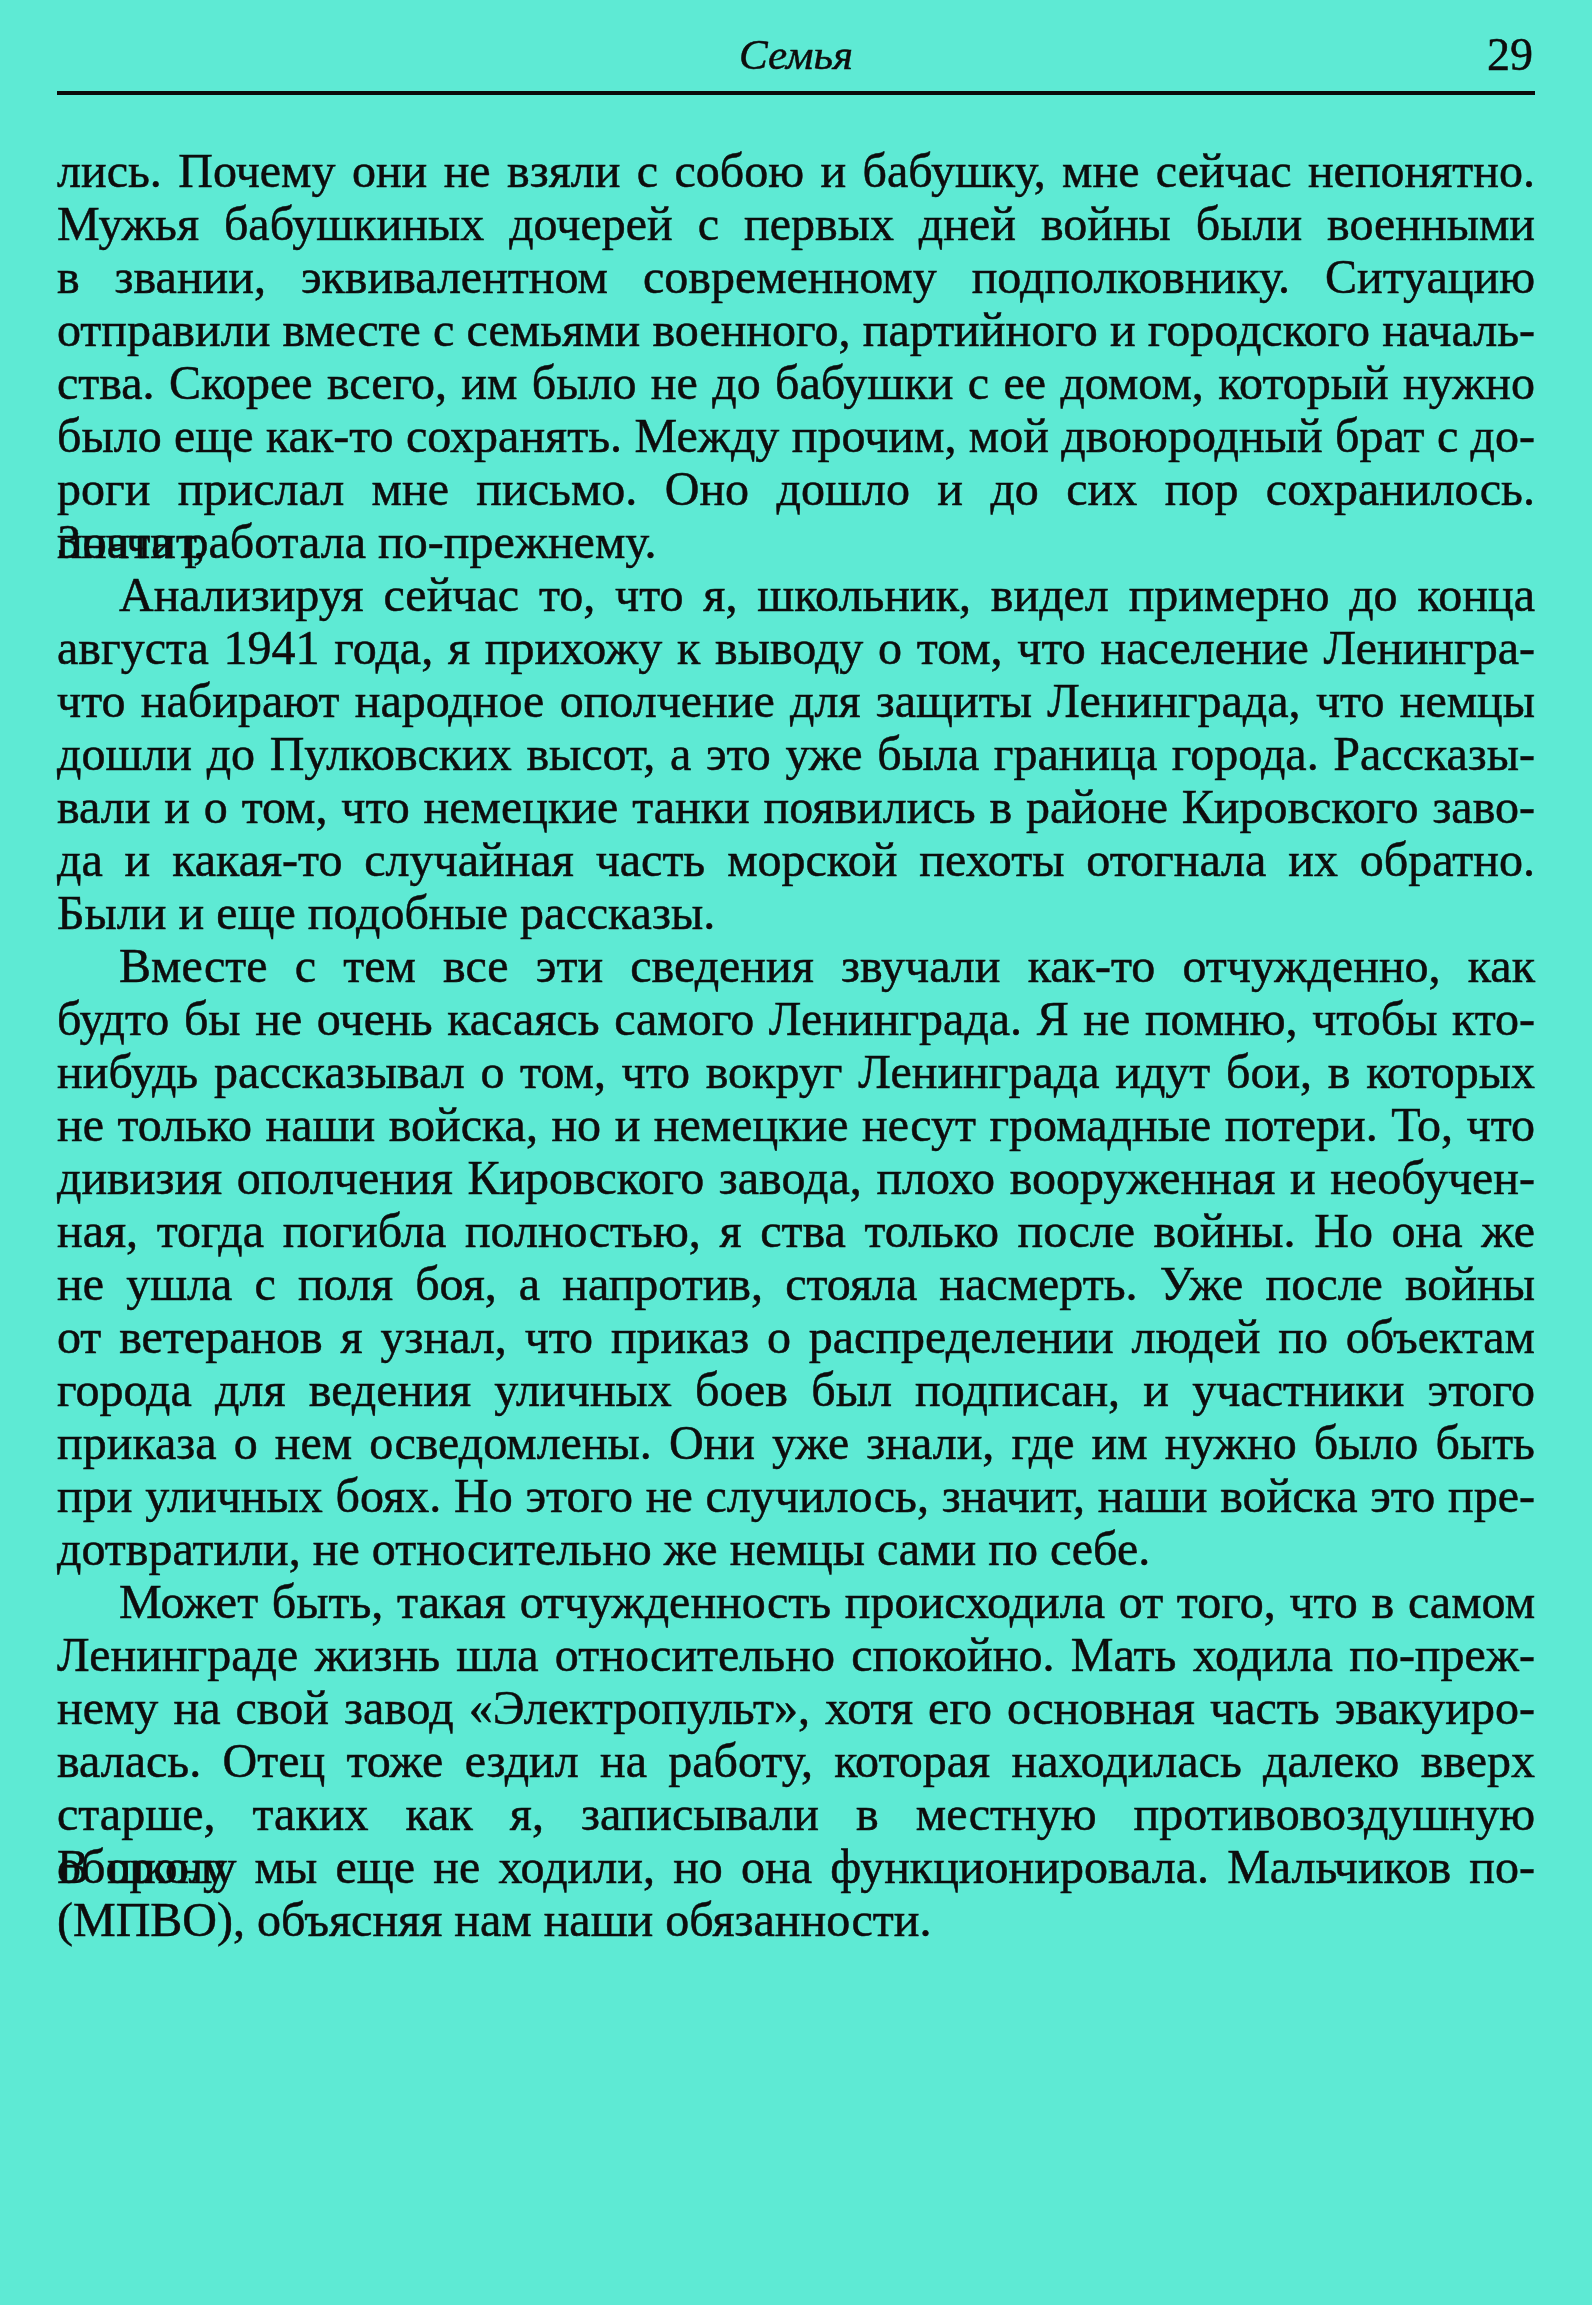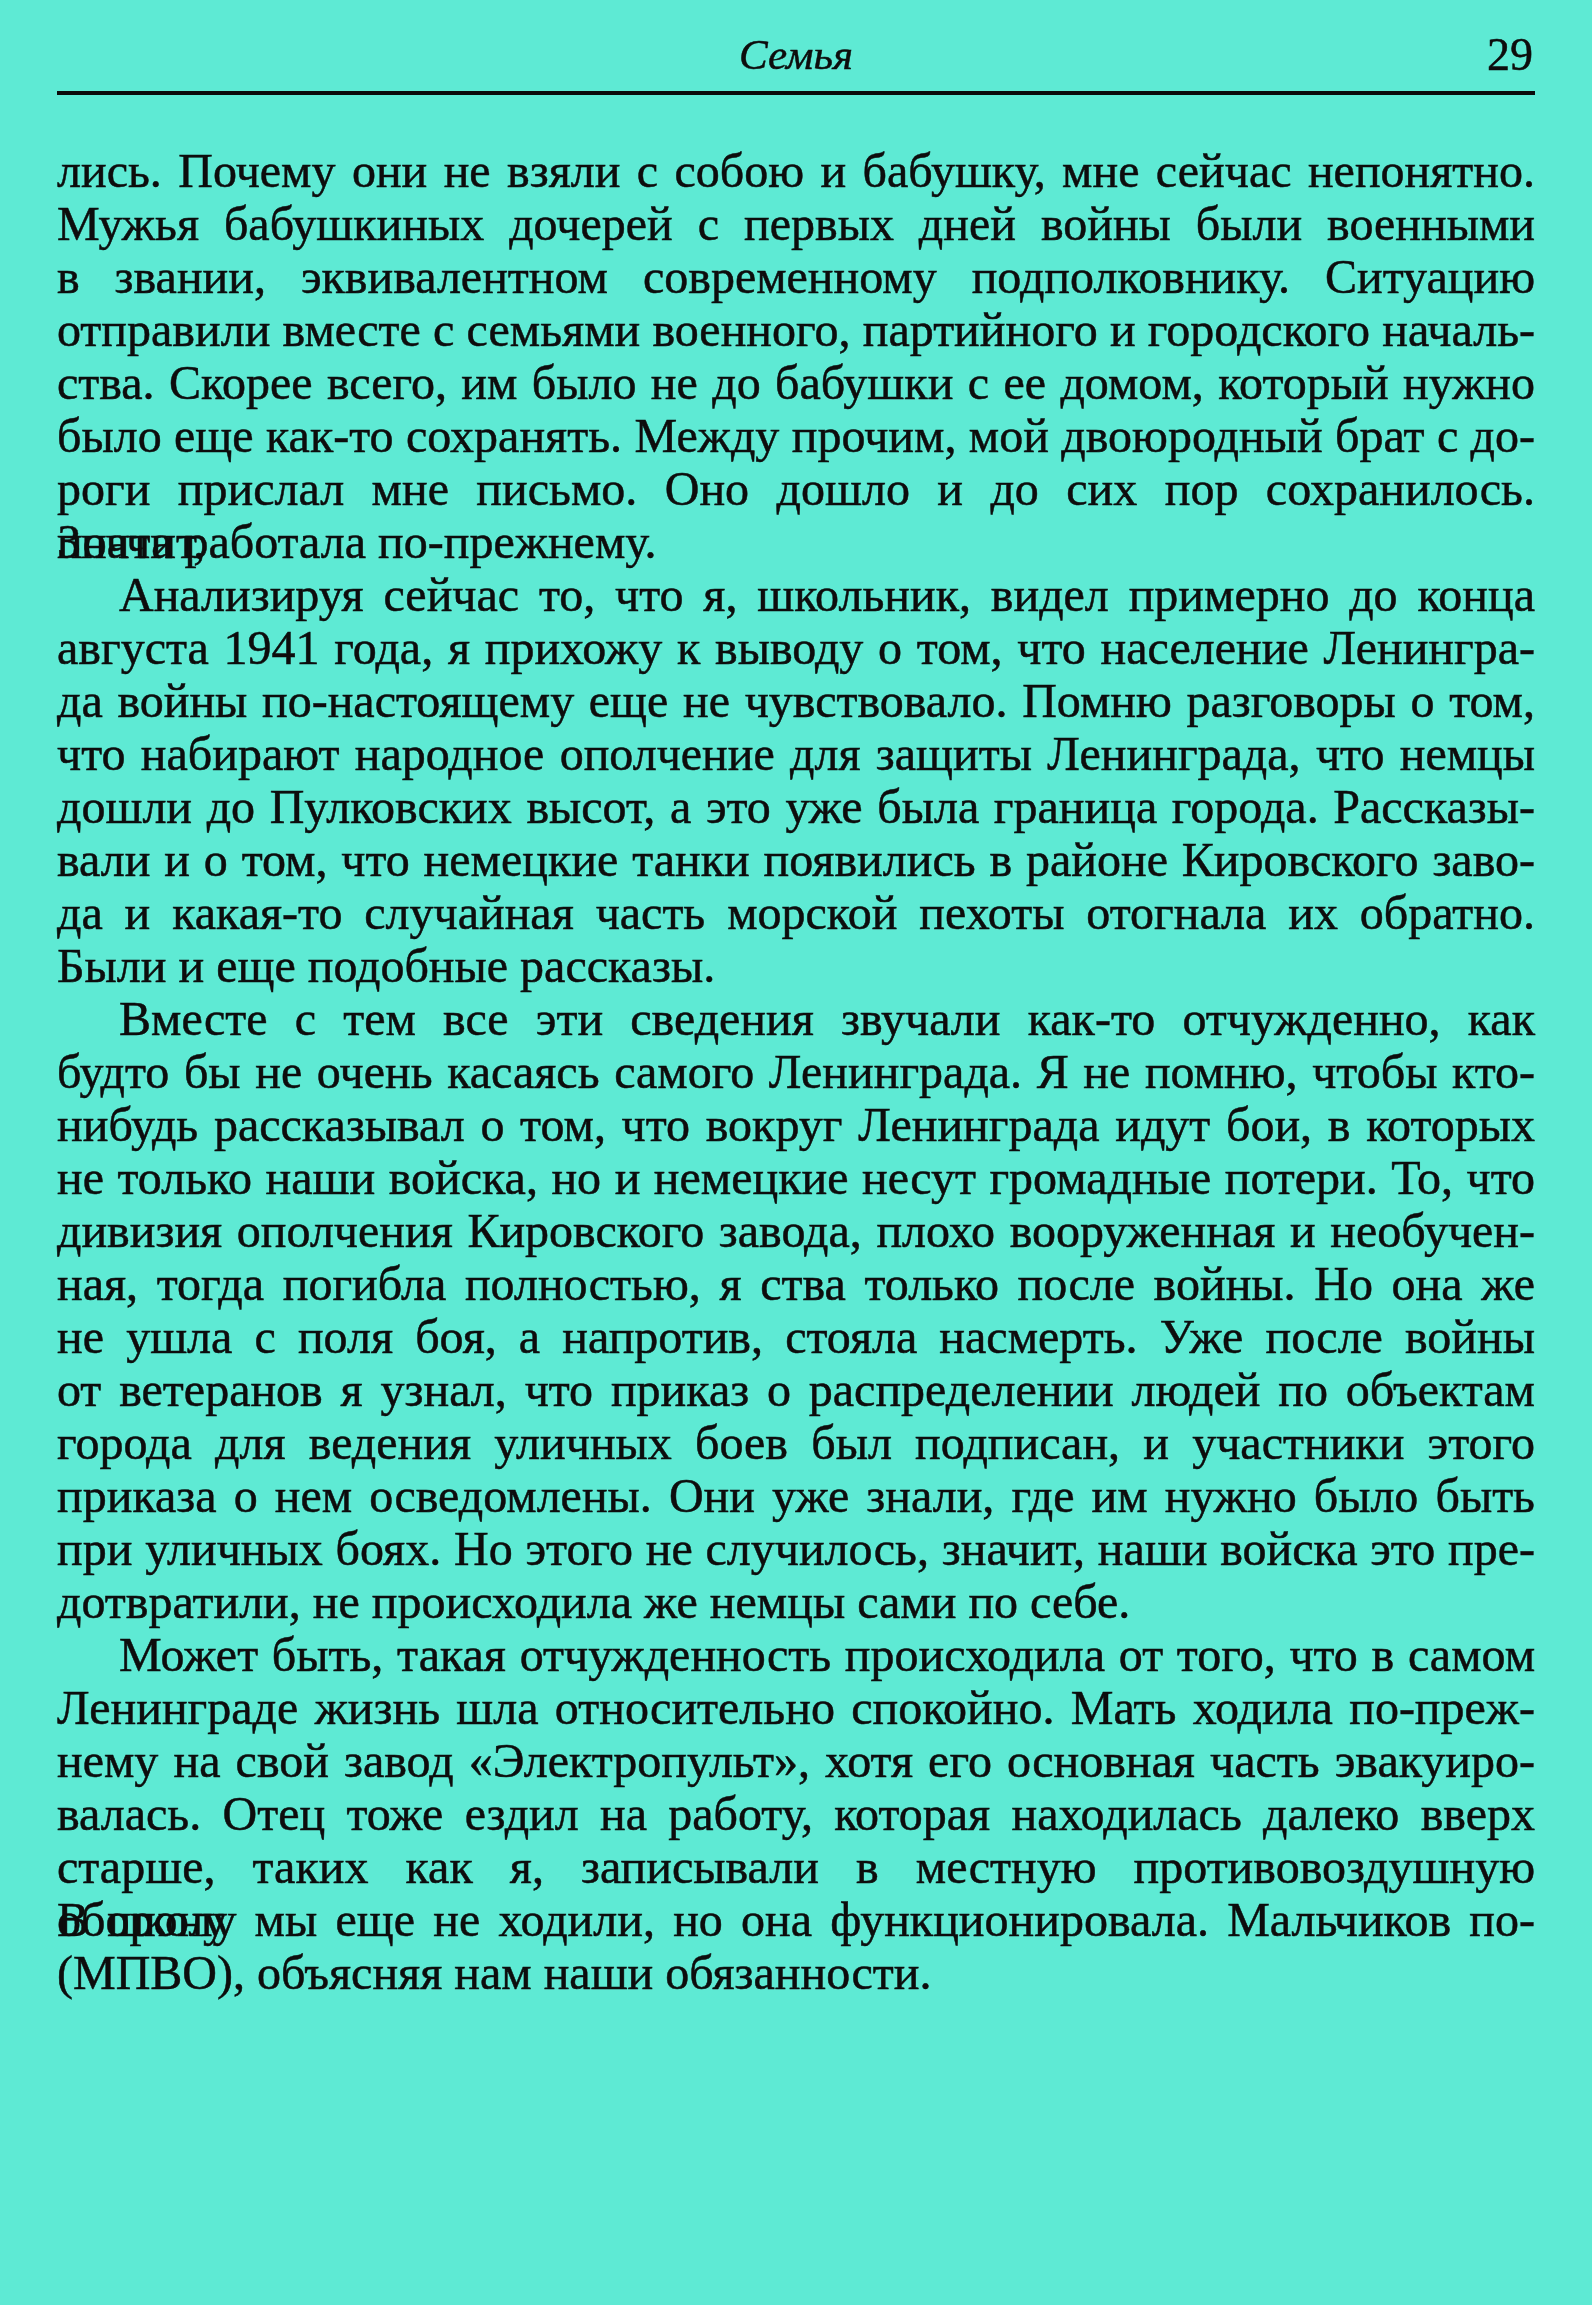--- a/index.html
+++ b/index.html
@@ -78,38 +78,37 @@
       <div class="line">лись. Почему они не взяли с собою и бабушку, мне сейчас непонятно.</div>
       <div class="line">Мужья бабушкиных дочерей с первых дней войны были военными</div>
       <div class="line">в звании, эквивалентном современному подполковнику. Ситуацию</div>
       <div class="line">отправили вместе с семьями военного, партийного и городского началь-</div>
       <div class="line">ства. Скорее всего, им было не до бабушки с ее домом, который нужно</div>
       <div class="line">было еще как-то сохранять. Между прочим, мой двоюродный брат с до-</div>
       <div class="line">роги прислал мне письмо. Оно дошло и до сих пор сохранилось. Значит,</div>
       <div class="line para-end">почта работала по-прежнему.</div>
       <div class="line indent">Анализируя сейчас то, что я, школьник, видел примерно до конца</div>
       <div class="line">августа 1941 года, я прихожу к выводу о том, что население Ленингра-</div>
-      <div class="line">да войны по-настоящему еще не чувствовало. Помню разговоры о том,</div>
       <div class="line">что набирают народное ополчение для защиты Ленинграда, что немцы</div>
       <div class="line">дошли до Пулковских высот, а это уже была граница города. Рассказы-</div>
       <div class="line">вали и о том, что немецкие танки появились в районе Кировского заво-</div>
       <div class="line">да и какая-то случайная часть морской пехоты отогнала их обратно.</div>
       <div class="line para-end">Были и еще подобные рассказы.</div>
       <div class="line indent">Вместе с тем все эти сведения звучали как-то отчужденно, как</div>
       <div class="line">будто бы не очень касаясь самого Ленинграда. Я не помню, чтобы кто-</div>
       <div class="line">нибудь рассказывал о том, что вокруг Ленинграда идут бои, в которых</div>
       <div class="line">не только наши войска, но и немецкие несут громадные потери. То, что</div>
       <div class="line">дивизия ополчения Кировского завода, плохо вооруженная и необучен-</div>
       <div class="line">ная, тогда погибла полностью, я ства только после войны. Но она же</div>
       <div class="line">не ушла с поля боя, а напротив, стояла насмерть. Уже после войны</div>
       <div class="line">от ветеранов я узнал, что приказ о распределении людей по объектам</div>
       <div class="line">города для ведения уличных боев был подписан, и участники этого</div>
       <div class="line">приказа о нем осведомлены. Они уже знали, где им нужно было быть</div>
       <div class="line">при уличных боях. Но этого не случилось, значит, наши войска это пре-</div>
-      <div class="line para-end">дотвратили, не происходила же немцы сами по себе.</div>
+      <div class="line para-end">дотвратили, не относительно же немцы сами по себе.</div>
       <div class="line indent">Может быть, такая отчужденность происходила от того, что в самом</div>
       <div class="line">Ленинграде жизнь шла относительно спокойно. Мать ходила по-преж-</div>
       <div class="line">нему на свой завод «Электропульт», хотя его основная часть эвакуиро-</div>
       <div class="line">валась. Отец тоже ездил на работу, которая находилась далеко вверх</div>
       <div class="line">старше, таких как я, записывали в местную противовоздушную оборону</div>
       <div class="line">В школу мы еще не ходили, но она функционировала. Мальчиков по-</div>
       <div class="line para-end">(МПВО), объясняя нам наши обязанности.</div>
     </main>
 </div>
 

